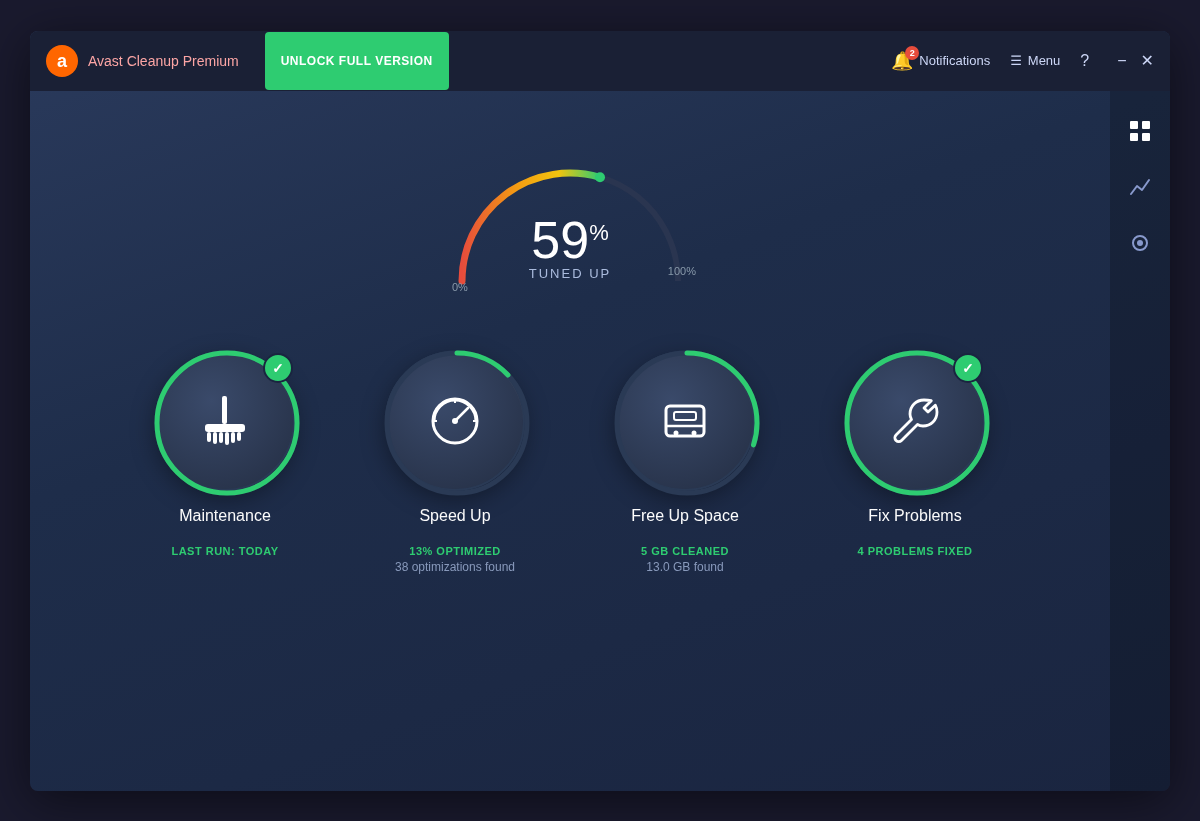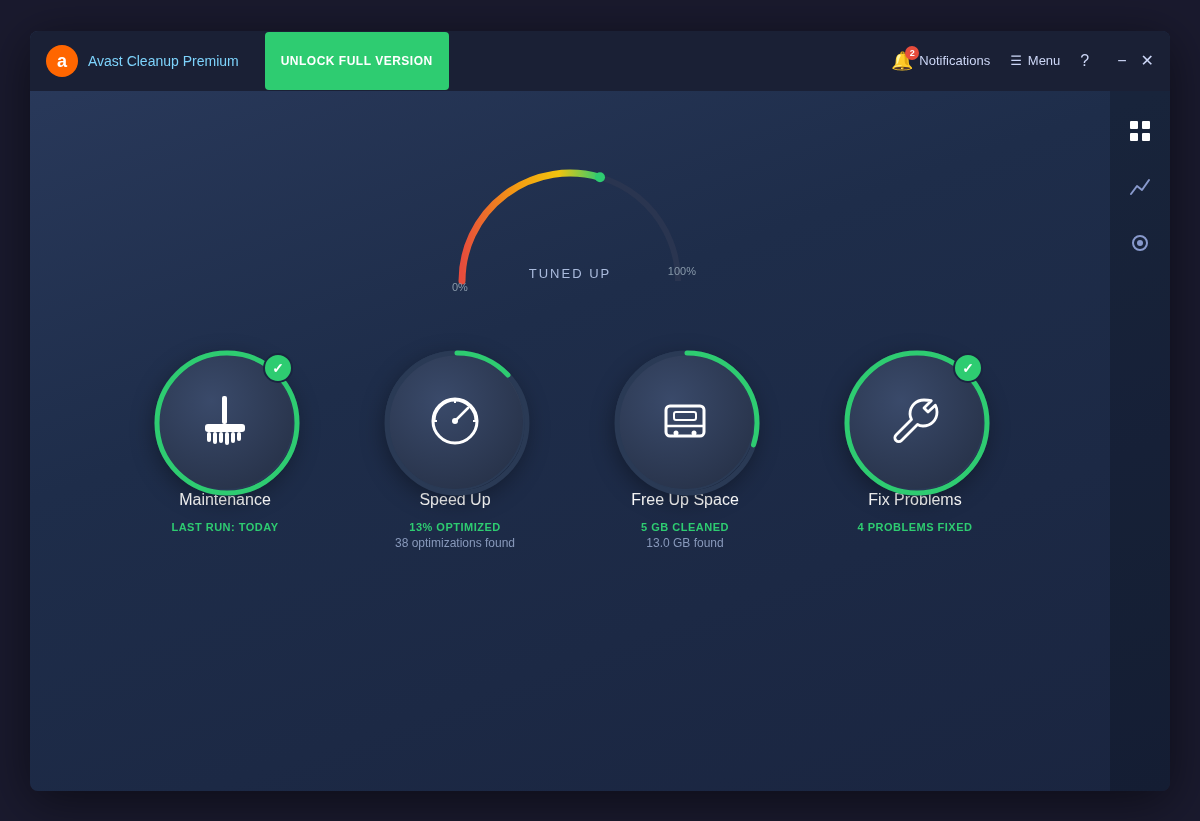--- a/index.html
+++ b/index.html
@@ -35,21 +35,21 @@
       display: flex;
       align-items: center;
       gap: 10px;
       flex: 1;
     }
     .avast-logo {
       width: 32px;
       height: 32px;
     }
     .app-title {
-      color: #7dd3fc;
+      color: #fca5a5;
       font-size: 14px;
       font-weight: 500;
     }
     .unlock-btn {
       background: #2ecc71;
       color: white;
       border: none;
       padding: 22px 16px;
       border-radius: 4px;
       font-size: 12px;
@@ -244,28 +244,29 @@
       color: white;
       font-size: 14px;
       font-weight: bold;
       z-index: 2;
       border: 2px solid #1a2540;
     }
     .card-title {
       color: white;
       font-size: 16px;
       font-weight: 500;
+      margin-top: 16px;
       text-align: center;
     }
     .card-status-green {
       color: #2ecc71;
       font-size: 11px;
       font-weight: 700;
       letter-spacing: 0.5px;
-      margin-top: 12px;
+      margin-top: 20px;
       text-transform: uppercase;
     }
     .card-sub {
       color: #8899bb;
       font-size: 12px;
       margin-top: 3px;
       text-align: center;
     }
     
     .ring-canvas {
@@ -353,20 +354,23 @@
         <svg style="position:absolute;top:0;left:0;width:100%;height:100%;" viewBox="0 0 280 180">
           <g transform="translate(140,160)">
 
             <g id="ticks" stroke="#5a6a8a" stroke-width="1" opacity="0.6">
               
             </g>
           </g>
         </svg>
 
         <div class="gauge-text">
+          <div class="gauge-percent">
+            <span>59</span><sup>%</sup>
+          </div>
           <div class="gauge-label">TUNED UP</div>
         </div>
         <span class="gauge-zero">0%</span>
         <span class="gauge-hundred">100%</span>
       </div>
 
       <div class="cards-row">
 
         <div class="card">
           <div class="card-circle">

